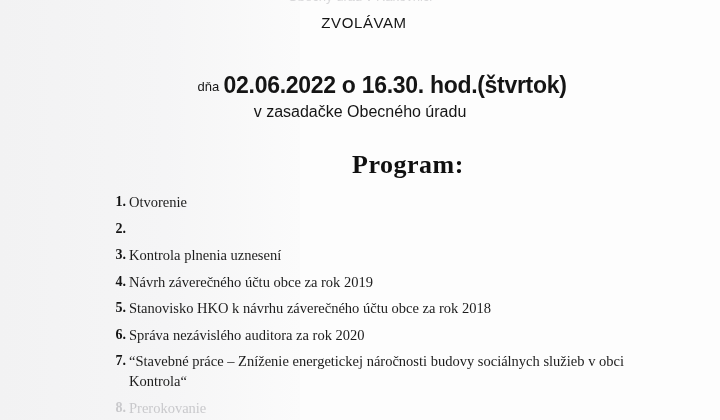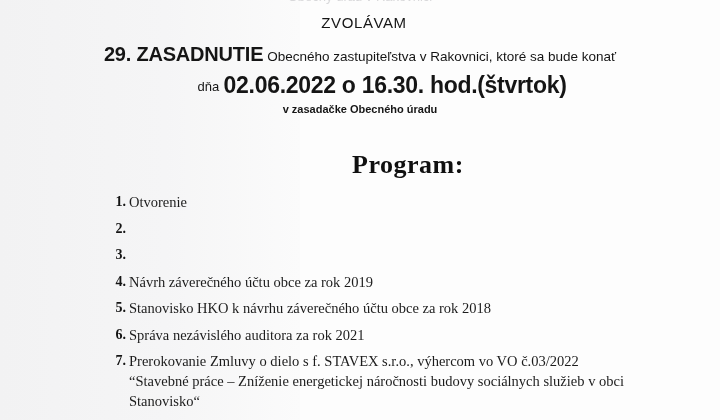--- a/index.html
+++ b/index.html
@@ -92,22 +92,22 @@
     vertical-align: 2px;
   }
   #datetime-line .big {
     font-size: 23px;
     font-weight: 700;
     letter-spacing: -0.3px;
   }
   #venue-line {
     position: absolute;
     top: 103px; left: 0; width: 720px;
-    font-size: 11px;
-    font-weight: 700;
+    font-size: 16px;
+    font-weight: 400;
   }
 
   
   #program-heading {
     position: absolute;
     top: 150px; left: 0; width: 720px;
     text-align: center;
     font-family: "Liberation Serif", "DejaVu Serif", serif;
     font-weight: 700;
     font-size: 26px;
@@ -166,23 +166,20 @@
 
   <div id="scan-shade-left"></div>
   <div id="scan-shade-right"></div>
 
   <div id="content">
 
     <div class="clipped-top">Obecný úrad v Rakovnici</div>
 
     <div id="summon-line" class="hdr">ZVOLÁVAM</div>
 
-    <div id="session-line" class="hdr">
-      <span class="big">29. ZASADNUTIE</span><span>&nbsp;</span><span class="rest">Obecného zastupiteľstva v Rakovnici, ktoré sa bude konať</span>
-    </div>
 
     <div id="datetime-line" class="hdr">
       <span class="pre">dňa</span><span>&nbsp;</span><span class="big">02.06.2022 o 16.30. hod.(štvrtok)</span>
     </div>
 
     <div id="venue-line" class="hdr">v zasadačke Obecného úradu</div>
 
     <div id="program-heading">Program:</div>
 
     <div id="agenda">
@@ -191,42 +188,42 @@
         <div class="agenda-num">1.</div>
         <div class="agenda-body">Otvorenie</div>
       </div>
 
       <div class="agenda-item">
         <div class="agenda-num">2.</div>
       </div>
 
       <div class="agenda-item">
         <div class="agenda-num">3.</div>
+        <div class="agenda-body">Kontrola plnenia uznesení</div>
       </div>
 
       <div class="agenda-item">
         <div class="agenda-num">4.</div>
         <div class="agenda-body">Návrh záverečného účtu obce za rok 2019</div>
       </div>
 
       <div class="agenda-item">
         <div class="agenda-num">5.</div>
         <div class="agenda-body">Stanovisko HKO k návrhu záverečného účtu obce za rok 2018</div>
       </div>
 
       <div class="agenda-item">
         <div class="agenda-num">6.</div>
-        <div class="agenda-body">Správa nezávislého auditora za rok 2021</div>
+        <div class="agenda-body">Správa nezávislého auditora za rok 2020</div>
       </div>
 
       <div class="agenda-item">
         <div class="agenda-num">7.</div>
-        <div class="agenda-body">Prerokovanie Zmluvy o dielo s f. STAVEX s.r.o., výhercom vo VO č.03/2022</div>
         <div class="agenda-cont">“Stavebné práce – Zníženie energetickej náročnosti budovy sociálnych služieb v obci</div>
-        <div class="agenda-cont">Stanovisko“</div>
+        <div class="agenda-cont">Kontrola“</div>
       </div>
 
       <div class="agenda-item agenda-clipped">
         <div class="agenda-num">8.</div>
         <div class="agenda-body">Prerokovanie</div>
       </div>
 
     </div>
   </div>
 </div>

